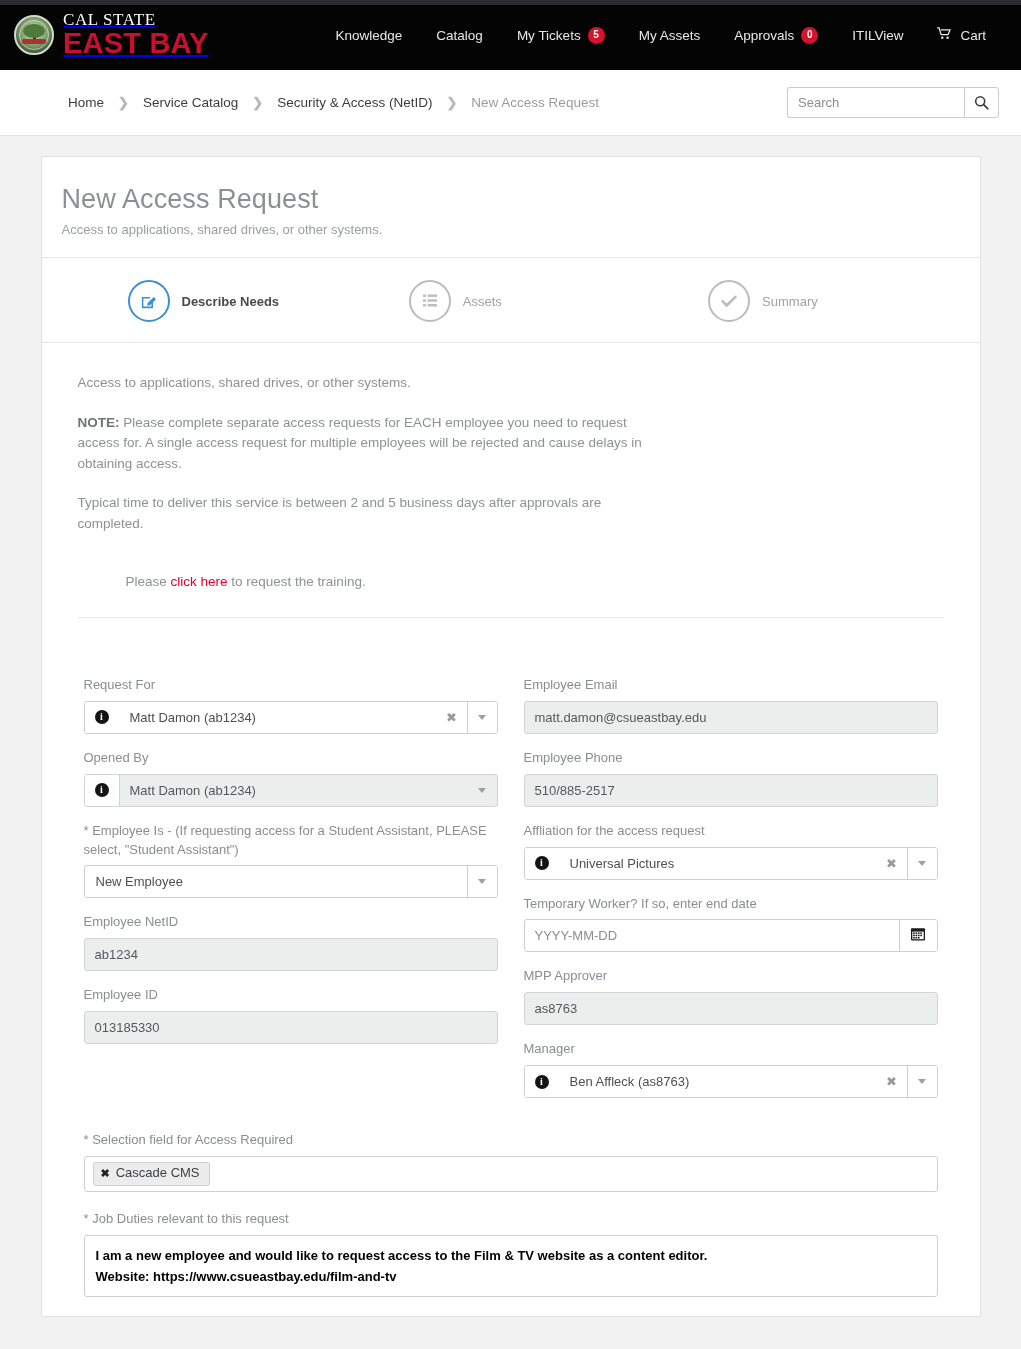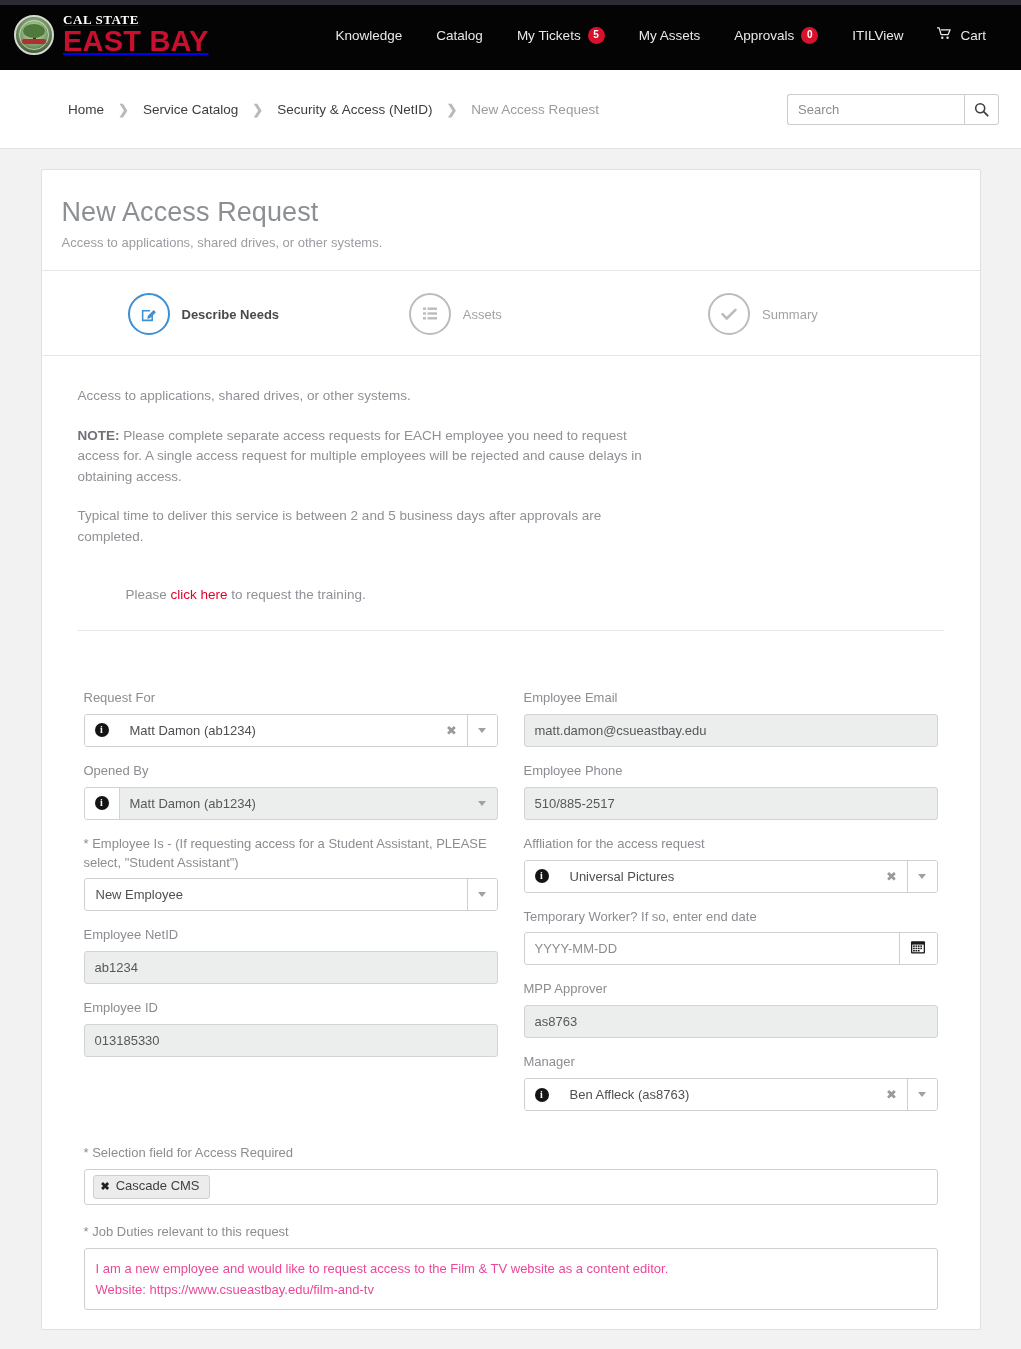--- a/index.html
+++ b/index.html
@@ -48,21 +48,21 @@
     border: 1px solid rgba(255,255,255,.55);
   }
   .seal-band {
     position: absolute; left: 6px; right: 6px; bottom: 9px; height: 5px;
     background: #b03030; border-radius: 2px;
   }
   .wordmark { line-height: 1; padding-bottom: 2px;}
   .wm-top {
     color: #ffffff;
     font-family: "Liberation Serif", serif;
-    font-size: 13px; font-weight: 700; letter-spacing: .6px;
+    font-size: 17px; font-weight: 400; letter-spacing: .6px;
     display: block;
   }
   .wm-bot {
     color: #c8102e;
     font-family: Liberation Sans, sans-serif;
     font-size: 29px; font-weight: 700; letter-spacing: .2px;
     display: block; margin-top: 1px;
   }
 
   .topnav {
@@ -87,21 +87,21 @@
     display: inline-flex; align-items: center; justify-content: center;
     padding: 0 4px;
     line-height: 1;
   }
   .cart-icon { font-size: 14px; margin-right: 1px; }
 
   
   .crumbbar {
     background: #ffffff;
     border-bottom: 1px solid #e3e3e3;
-    height: 79px;
+    height: 66px;
     display: flex; align-items: center;
     padding: 0 22px 0 68px;
   }
   .crumbs { display: flex; align-items: center; font-size: 13.5px; }
   .crumb { color: #3d3d3d; text-decoration: none; }
   .crumb.current { color: #9b9b9b; }
   .crumb-sep {
     color: #b9b9b9; font-size: 13px; font-weight: 700;
     padding: 0 14px; line-height: 1;
   }
@@ -299,27 +299,28 @@
   .chip-x { font-size: 11px; font-weight: 700; color: #222; cursor: pointer; }
 
   
   .ta {
     width: 100%;
     border: 1px solid #cfcfcf;
     border-radius: 3px;
     background: #fff;
     padding: 9px 11px;
     font-size: 13px;
-    color: #ec4899;
+    color: #000000;
     line-height: 1.62;
     min-height: 57px;
     font-family: "Liberation Sans", sans-serif;
     resize: none;
     outline: none;
     overflow: hidden;
+    font-weight: bold;
   }
 
   .fullrow { padding: 0 42px; margin-top: 18px; }
 </style>
 </head>
 <body>
 
 <div class="topbar">
   <div class="topbar-strip"></div>
 

